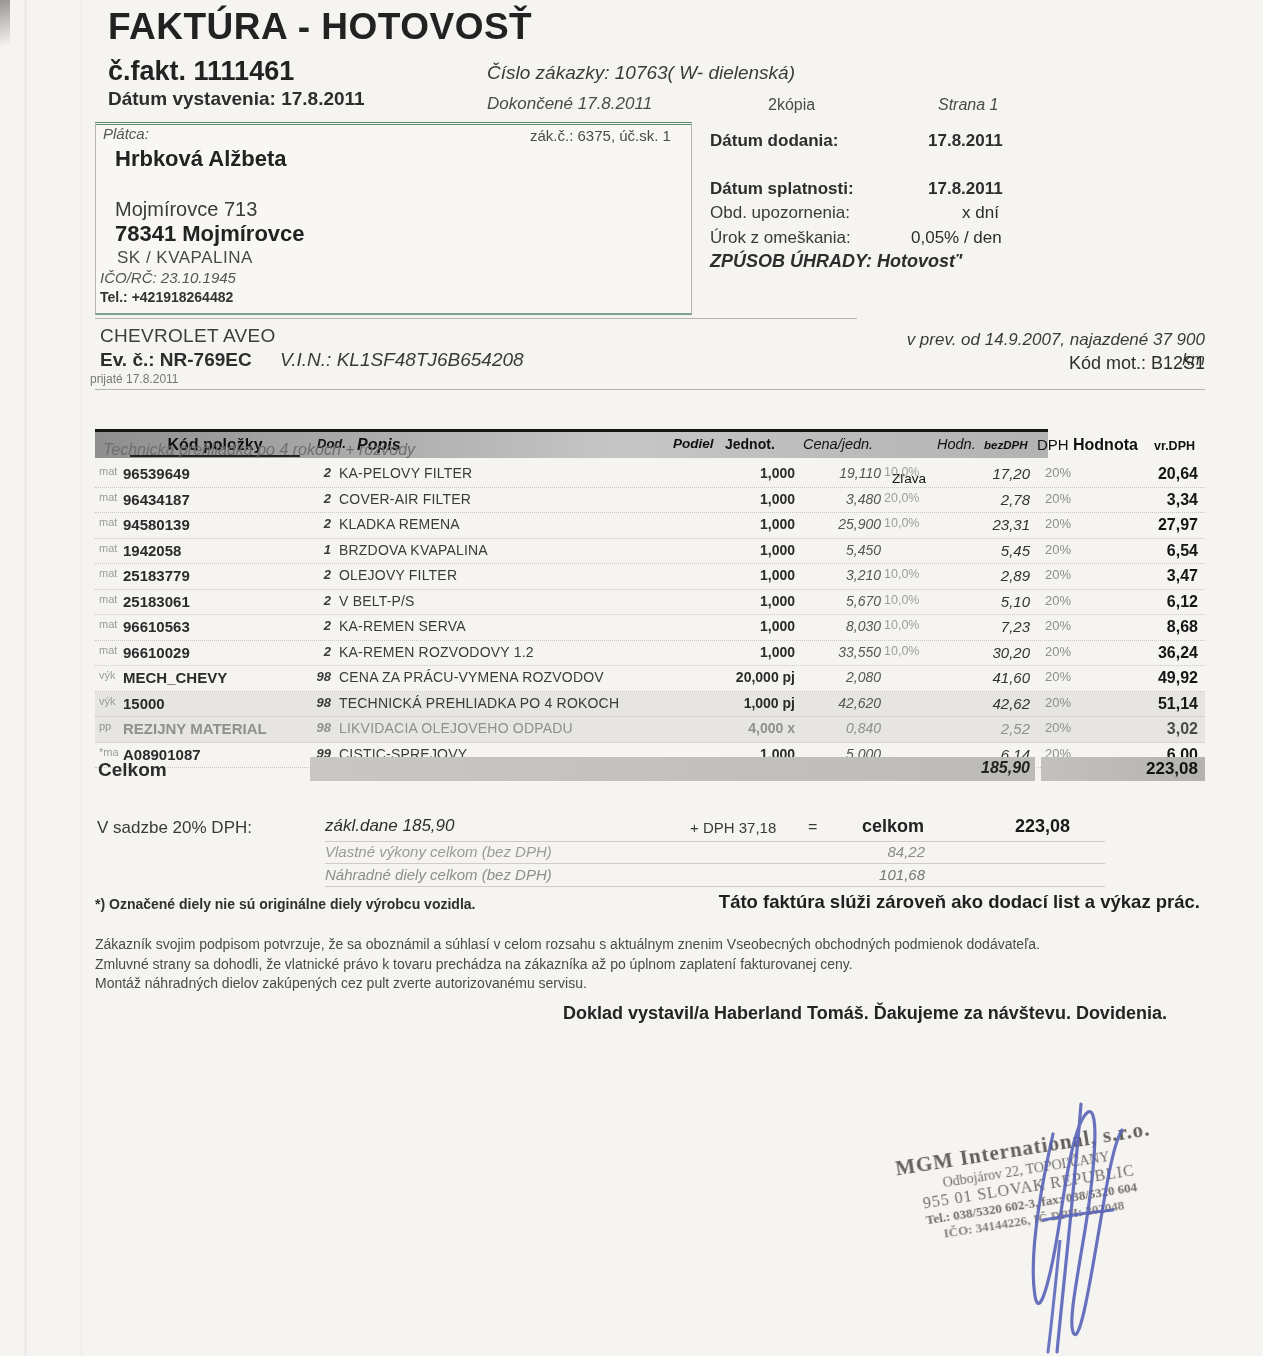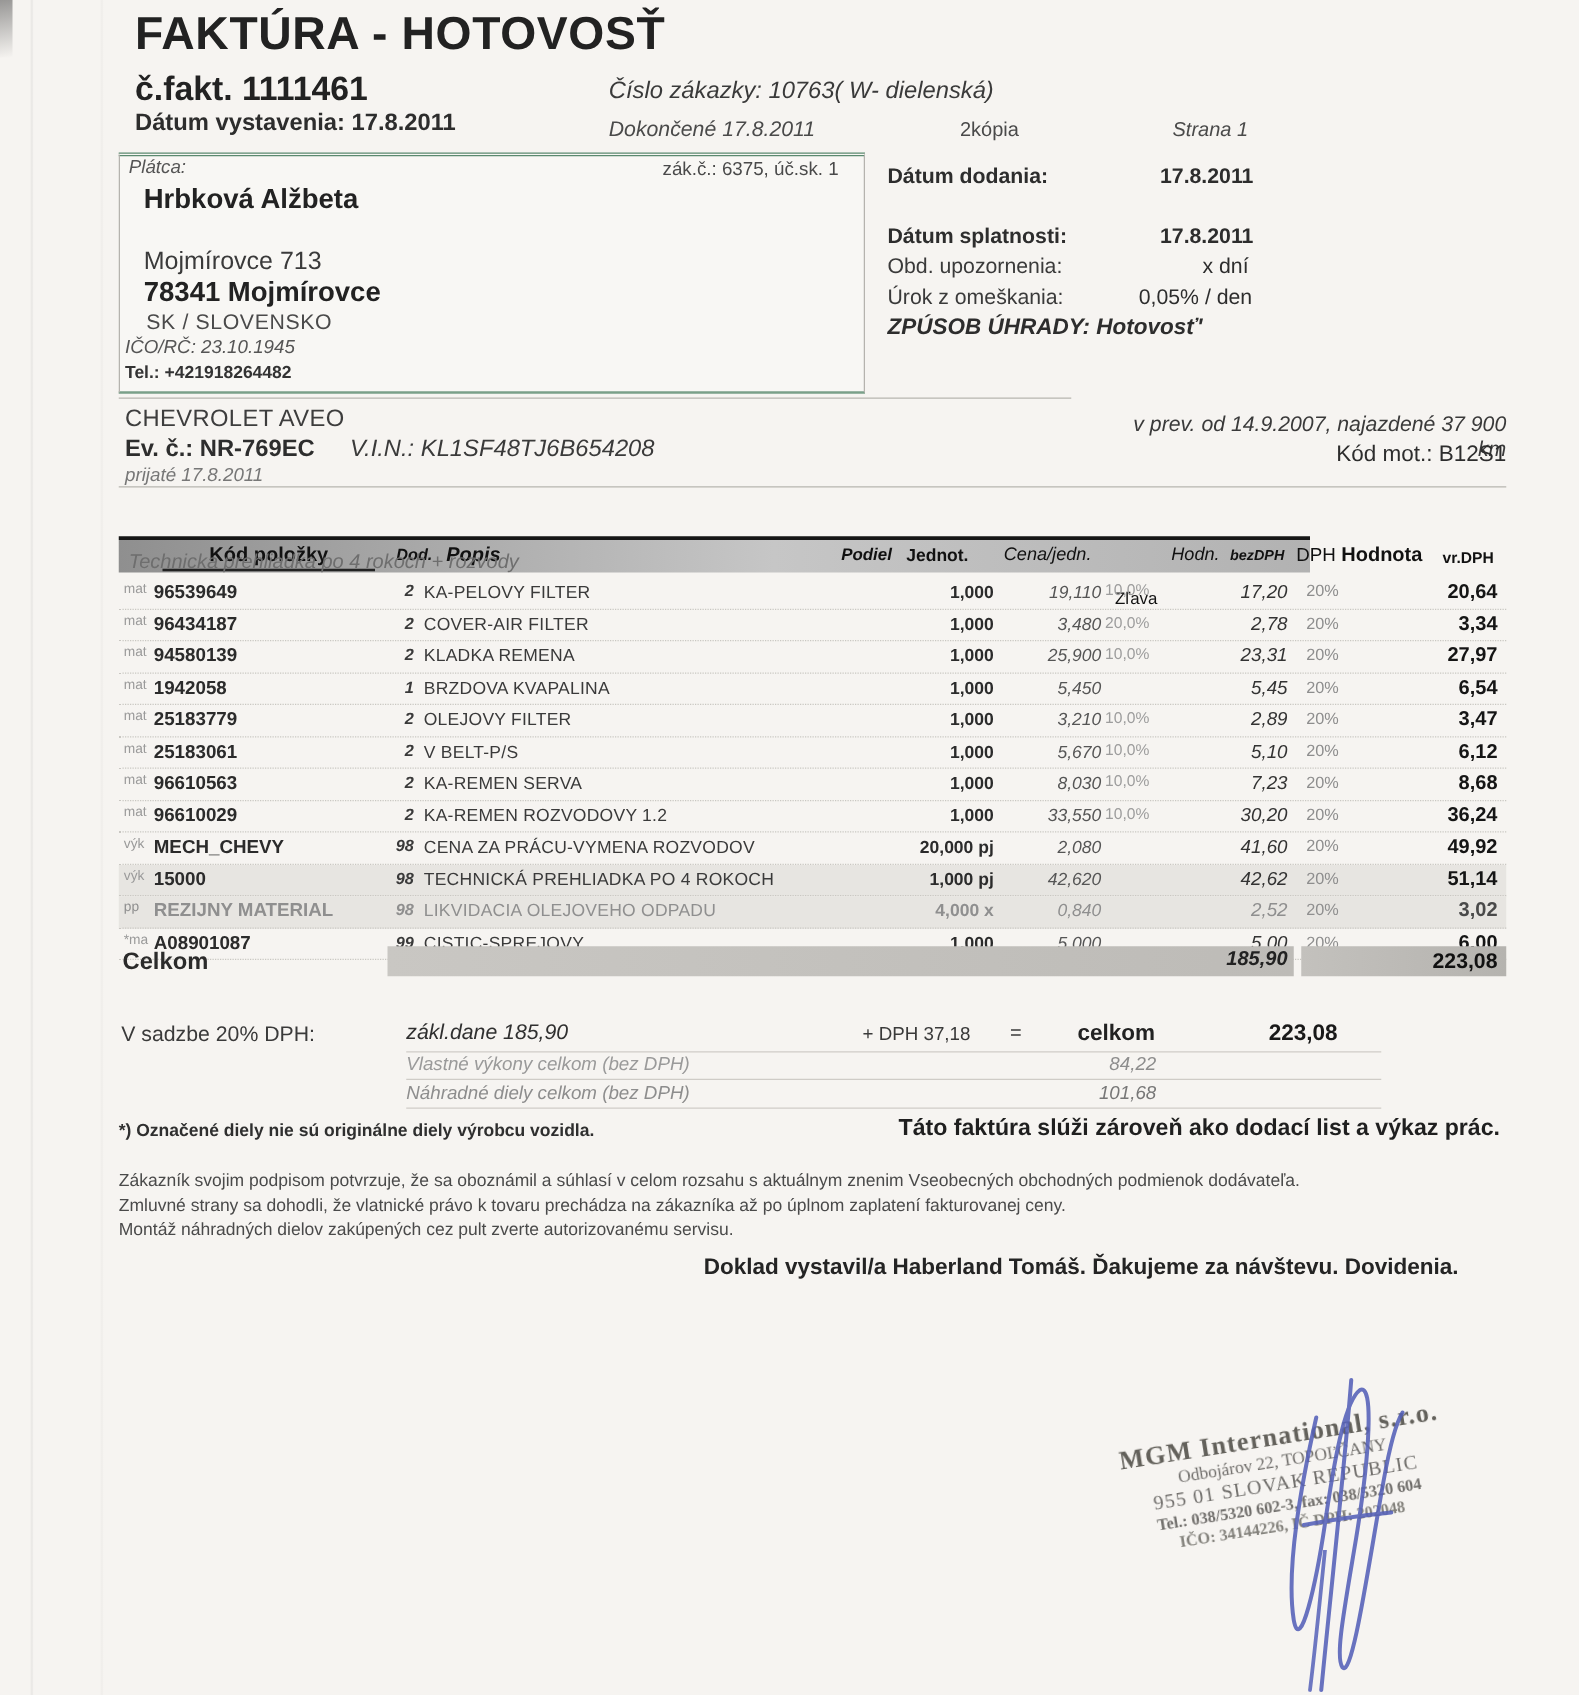--- a/index.html
+++ b/index.html
@@ -30,21 +30,21 @@
   .payer-tel{left:100px;top:289px;font-size:14px;font-weight:bold;color:#333;}
   
   .lbl{font-size:17px;font-weight:bold;color:#2d2d2d;}
   .lbl-n{font-size:17px;color:#3a3a3a;}
   .val{font-size:17px;color:#2d2d2d;}
   
   .veh-topline{left:95px;top:318px;width:762px;height:0;border-top:1px solid #b7b5b0;}
   .veh-model{left:100px;top:325px;font-size:19px;color:#3d3d3d;letter-spacing:.3px;}
   .veh-ev{left:100px;top:349px;font-size:19px;font-weight:bold;color:#2d2d2d;}
   .veh-vin{left:280px;top:349px;font-size:19px;font-style:italic;color:#3a3a3a;}
-  .veh-received{left:100px;top:372px;font-size:15px;font-style:italic;color:#777;}
+  .veh-received{left:90px;top:372px;font-size:12px;color:#777;}
   .veh-service{left:880px;top:330px;width:325px;text-align:right;font-size:17px;font-style:italic;color:#3a3a3a;}
   .veh-engine{left:880px;top:353px;width:325px;text-align:right;font-size:18px;color:#2d2d2d;}
   .veh-botline{left:95px;top:389px;width:1110px;height:0;border-top:1px solid #b7b5b0;}
   
   .thead{left:95px;top:429px;width:953px;height:26px;border-top:3px solid #161616;
          background:linear-gradient(90deg,#8f8f8f,#c6c6c6 55%,#b2b2b2);}
   .thead span{position:absolute;top:4px;color:#111;}
   .h-code{left:35px;width:170px;text-align:center;font-size:16px;font-weight:bold;border-bottom:2px solid #222;padding-bottom:1px;}
   .h-dod{left:222px;font-size:13px;font-weight:bold;font-style:italic;}
   .h-desc{left:262px;font-size:16px;font-weight:bold;font-style:italic;}
@@ -125,21 +125,21 @@
   <div class="abs done">Dokončené 17.8.2011</div>
   <div class="abs copy">2kópia</div>
   <div class="abs pageno">Strana 1</div>
 
   <div class="abs payer-box"></div>
   <div class="abs payer-label">Plátca:</div>
   <div class="abs payer-acct">zák.č.: 6375, úč.sk. 1</div>
   <div class="abs payer-name">Hrbková Alžbeta</div>
   <div class="abs payer-street">Mojmírovce 713</div>
   <div class="abs payer-city">78341 Mojmírovce</div>
-  <div class="abs payer-country">SK / SLOVENSKO</div>
+  <div class="abs payer-country">SK / KVAPALINA</div>
   <div class="abs payer-ico">IČO/RČ: 23.10.1945</div>
   <div class="abs payer-tel">Tel.: +421918264482</div>
 
   <div class="abs lbl" style="left:710px;top:131px;">Dátum dodania:</div>
   <div class="abs lbl" style="left:928px;top:131px;">17.8.2011</div>
   <div class="abs lbl" style="left:710px;top:179px;">Dátum splatnosti:</div>
   <div class="abs lbl" style="left:928px;top:179px;">17.8.2011</div>
   <div class="abs lbl-n" style="left:710px;top:203px;">Obd. upozornenia:</div>
   <div class="abs val" style="left:962px;top:203px;">x dní</div>
   <div class="abs lbl-n" style="left:710px;top:228px;">Úrok z omeškania:</div>
@@ -306,21 +306,21 @@
         <span class="c gross">3,02</span>
       </div>
       <div class="row">
         <span class="c pfx">*ma</span>
         <span class="c code">A08901087</span>
         <span class="c dod">99</span>
         <span class="c desc">CISTIC-SPREJOVY</span>
         <span class="c qty">1,000</span>
         <span class="c price">5,000</span>
         <span class="c disc"></span>
-        <span class="c net">5,00</span>
+        <span class="c net">6,14</span>
         <span class="c vat">20%</span>
         <span class="c gross">6,00</span>
       </div>
     </div>
 
   <div class="abs total-row">
     <span class="total-label">Celkom</span>
     <span class="total-band-net">
       <span class="total-net">185,90</span>
     </span>

